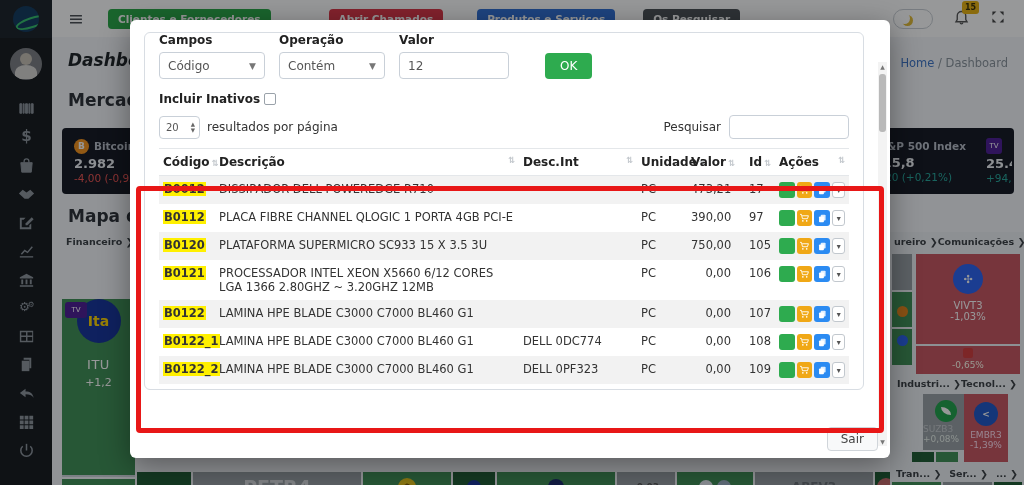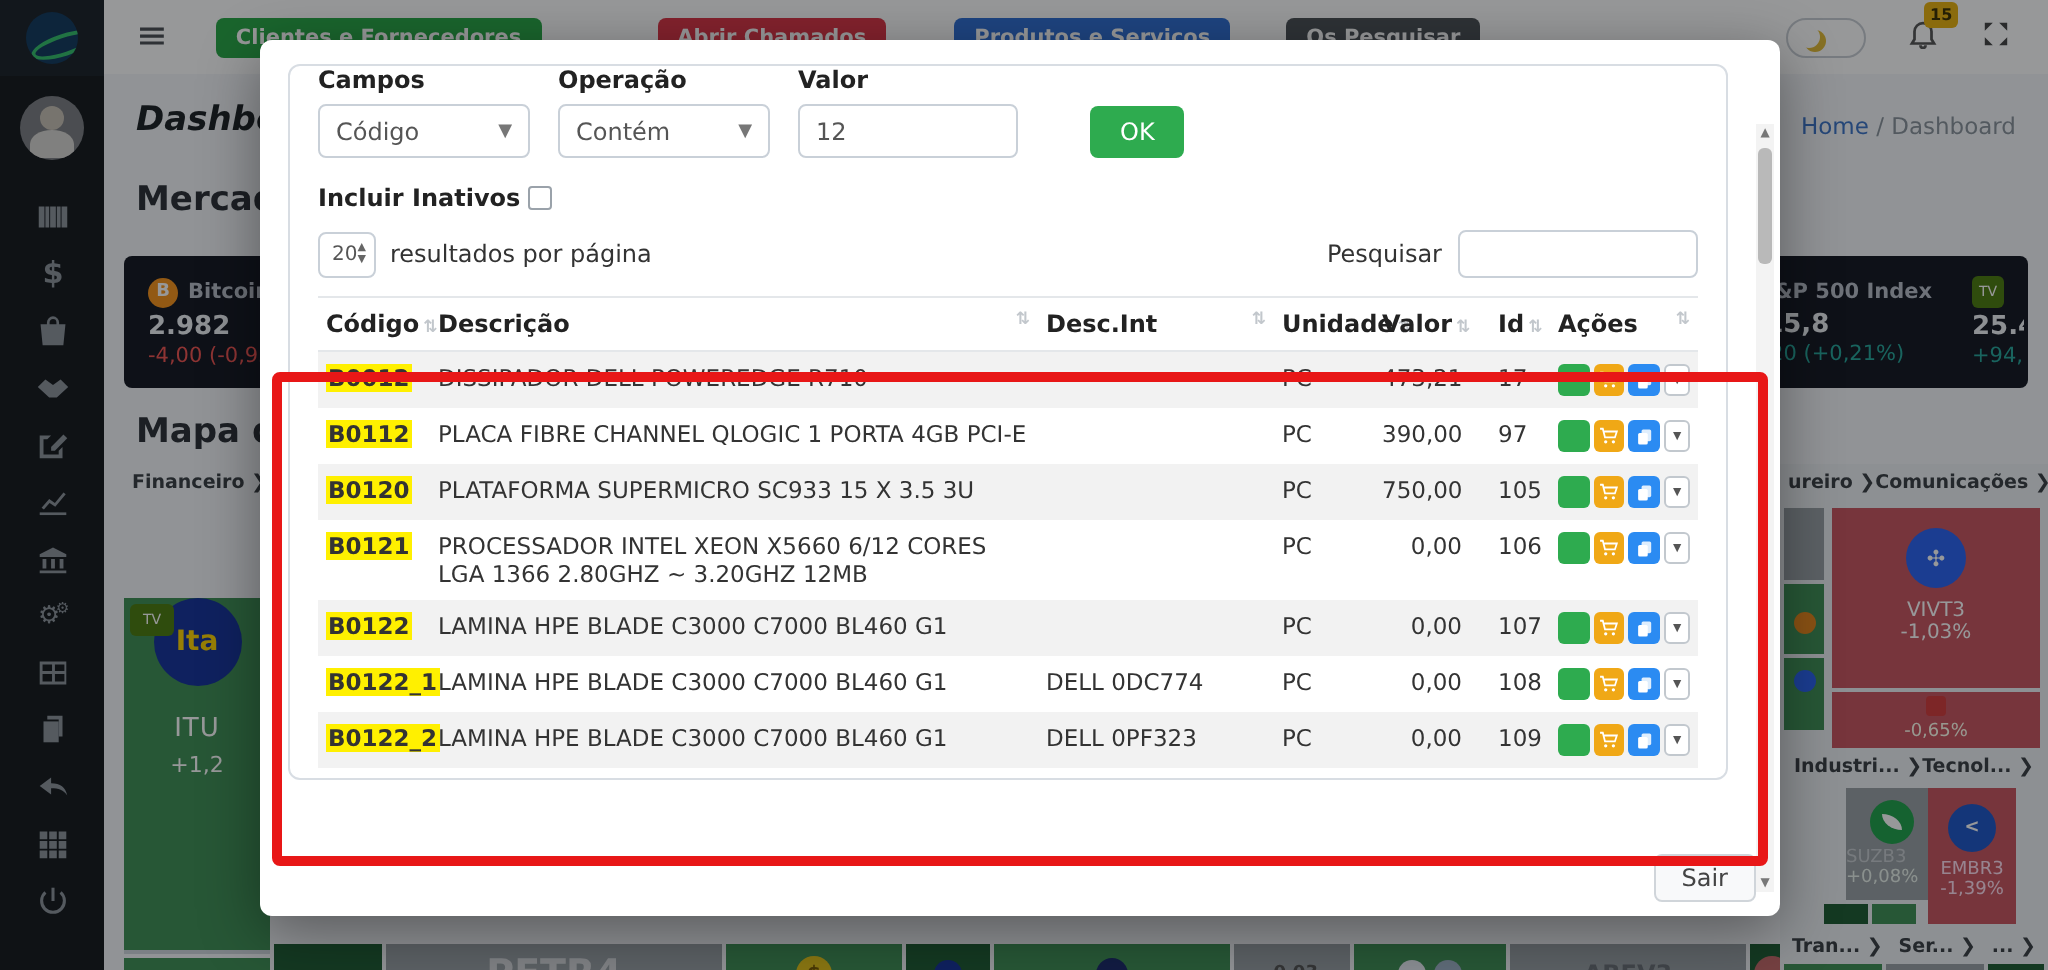--- a/index.html
+++ b/index.html
@@ -50,21 +50,21 @@
   .map-heading{position:absolute;left:68px;top:206px;font-size:17px;color:#2b3036}
 
   .ticker-strip{position:absolute;left:62px;right:10px;top:128px;height:66px;background:var(--ticker_bg);border-radius:4px;display:flex;align-items:center;justify-content:space-between;overflow:hidden;padding:0 2px}
   .tick{padding:6px 10px;cursor:pointer}
   .tick .nm{display:flex;align-items:center;gap:5px;color:#b8bec8;font-size:10.5px;font-weight:bold}
   .tick .val{color:#eef1f5;font-weight:bold;font-size:13px;margin-top:2px}
   .tick .chg{font-size:10.5px;margin-top:1px}
   .chg.down{color:var(--ticker_down)} .chg.up{color:var(--ticker_up)}
   .coin{width:15px;height:15px;border-radius:50%;background:#f7931a;color:#fff;font-size:9px;font-weight:bold;display:flex;align-items:center;justify-content:center}
   .sp500{width:15px;height:15px;border-radius:50%;background:#d32f2f;color:#fff;font-size:5.5px;font-weight:bold;display:flex;align-items:center;justify-content:center}
-  .tvbadge{width:22px;height:16px;border-radius:3px;background:#4d7c0f;color:#fff;font-size:7px;font-weight:normal;display:flex;align-items:center;justify-content:center}
+  .tvbadge{width:22px;height:16px;border-radius:3px;background:#4c1d95;color:#fff;font-size:7px;font-weight:normal;display:flex;align-items:center;justify-content:center}
   .tick.partial{width:36px;overflow:hidden;white-space:nowrap}
 
   
   .tm-h{font-size:9.5px;color:#3a3f44;font-weight:bold;white-space:nowrap;cursor:pointer}
   .tile{cursor:pointer}
   .tm-left{position:absolute;left:62px;top:232px;width:73px;bottom:0}
   .tm-left .tm-h{margin:4px 0 3px 4px}
   .fin-tile{background:var(--tile_green);height:178px;position:relative;color:#fff;text-align:center;border-bottom:2px solid #cfd6dc}
   .fin-tile .tvb{position:absolute;left:3px;top:3px}
   .itau-circle{width:44px;height:44px;border-radius:50%;background:#15339b;color:#ffd400;font-weight:800;font-size:14px;display:flex;align-items:center;justify-content:center;margin:52px auto 0}
@@ -112,21 +112,21 @@
   .sel,.txt{height:27px;border:1px solid #c9d0d8;border-radius:4px;background:#fff;font-size:12px;color:#555;padding:0 8px;font-family:inherit}
   .sel{width:106px;display:flex;align-items:center;justify-content:space-between;cursor:pointer}
   .sel .chev{color:#777;font-size:9px}
   .txt{width:110px}
   .ok-btn{background:var(--ok_green);color:#fff;border:none;border-radius:4px;font-weight:normal;font-size:12px;padding:6px 15px;margin-left:22px;cursor:pointer;font-family:inherit}
 
   .inativos{margin-top:13px;font-weight:bold;font-size:12px;display:flex;align-items:center;gap:4px}
   .cb{width:12px;height:12px;border:1px solid #9aa2aa;border-radius:2px;background:#fff;cursor:pointer}
 
   .len-row{margin-top:9px;display:flex;align-items:center;font-size:12px;color:#333}
-  .len-sel{border:1px solid #c9d0d8;border-radius:4px;height:23px;padding:0 4px 0 6px;display:flex;align-items:center;gap:0;font-size:10px;color:#555;cursor:pointer}
+  .len-sel{border:1px solid #c9d0d8;border-radius:4px;height:23px;padding:0 4px 0 6px;display:flex;align-items:center;gap:12px;font-size:10px;color:#555;cursor:pointer}
   .stepper{display:flex;flex-direction:column;font-size:5.5px;color:#666;line-height:1.1}
   .len-row .len-label{margin-left:7px}
   .search-wrap{margin-left:auto;display:flex;align-items:center;gap:8px}
   .search-input{width:120px;height:24px;border:1px solid #c9d0d8;border-radius:4px}
 
   table{width:100%;border-collapse:collapse;margin-top:9px;font-size:11.5px;table-layout:fixed}
   thead th{text-align:left;font-size:12px;padding:6px 4px;border-top:1px solid #e4e7ea;border-bottom:1px solid #e4e7ea;white-space:nowrap;cursor:pointer}
   th .sort{color:#c2c7cc;font-size:8.5px;margin-left:2px}
   tbody td{padding:6px 4px;vertical-align:top;color:#333}
   tbody tr:nth-child(odd){background:#f2f2f2}

